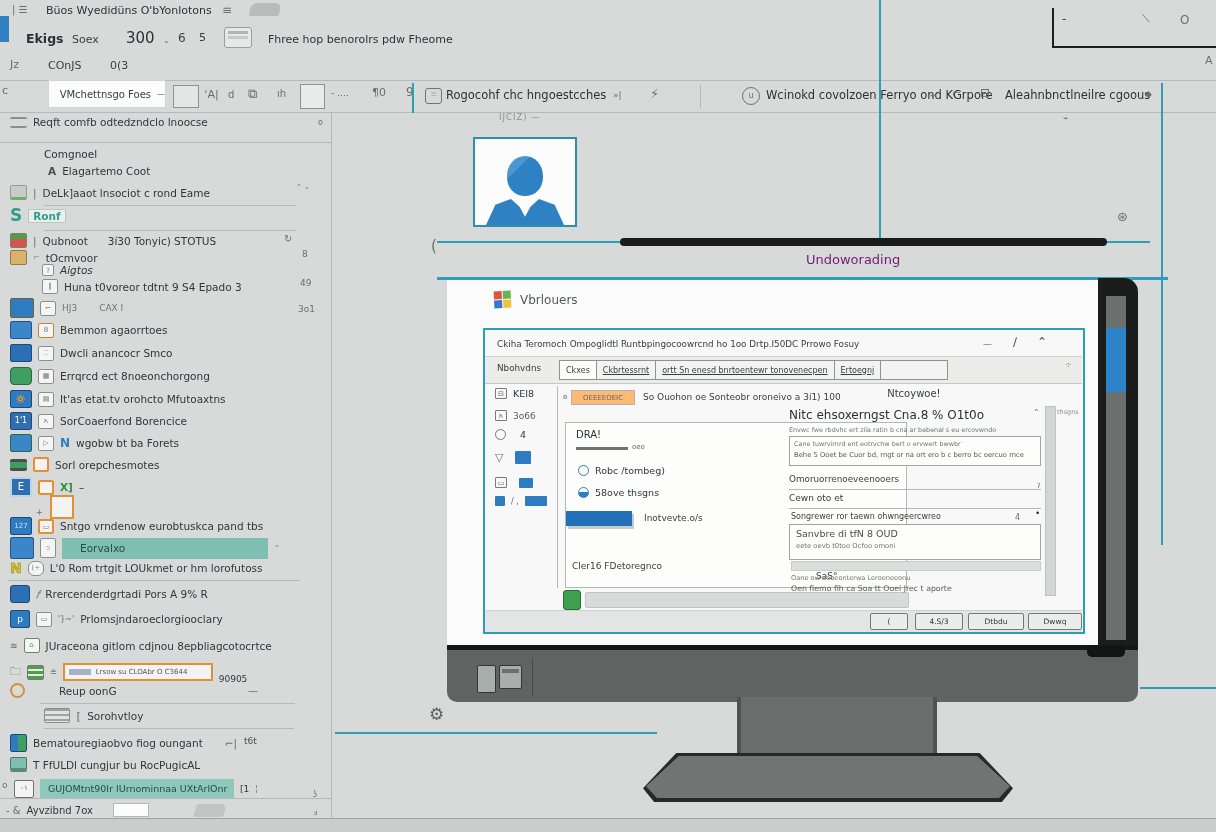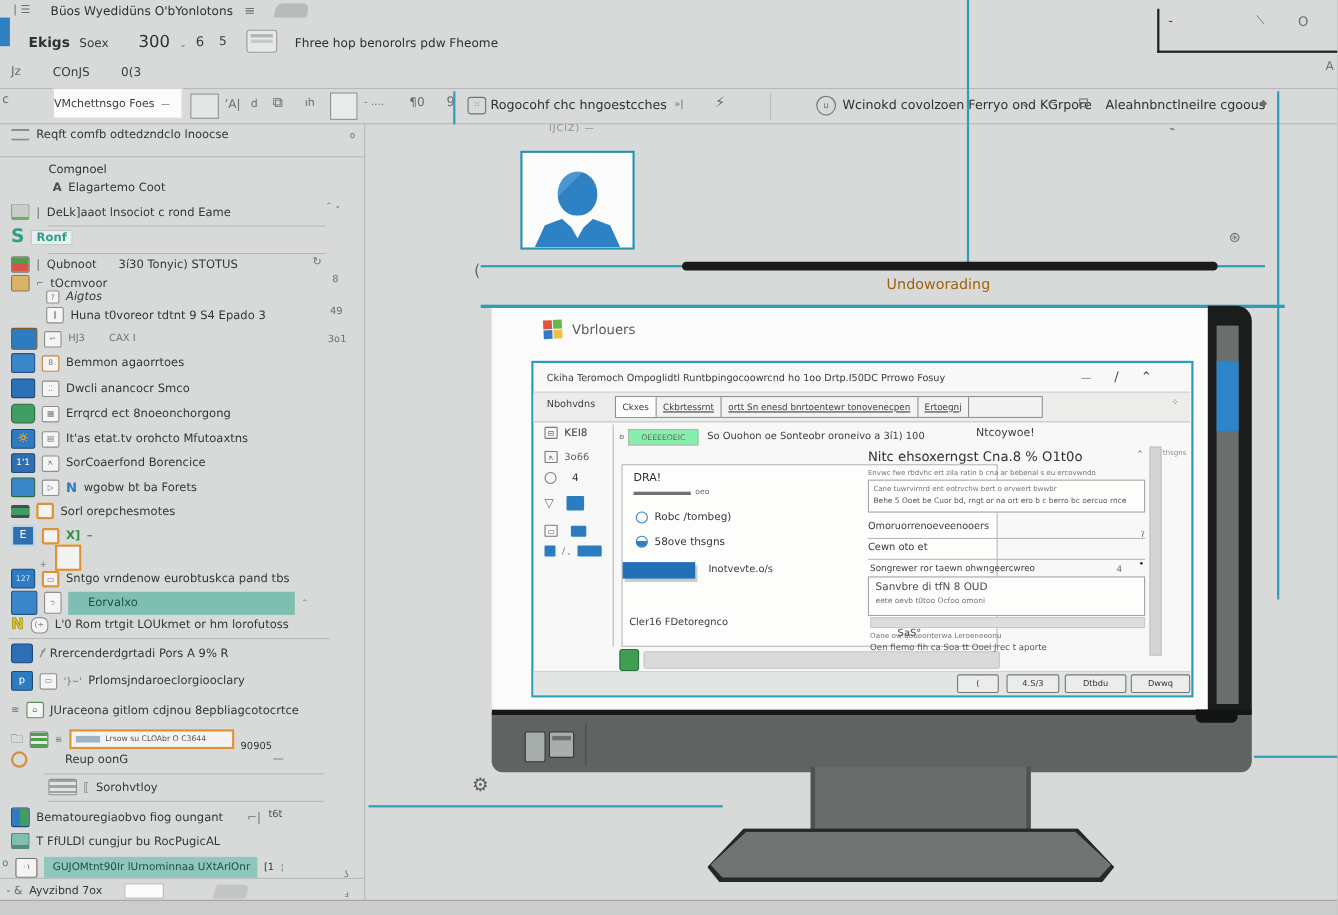--- a/index.html
+++ b/index.html
@@ -57,21 +57,21 @@
   <div class="abs" style="left:1052px;top:46px;width:164px;height:2px;background:#1d1f1f;"></div>
   <span class="abs txt" style="left:1062px;top:12px;font-size:12px;color:#444;">-</span>
   <span class="abs txt glyph" style="left:1142px;top:12px;font-size:11px;">⟍</span>
   <span class="abs txt glyph" style="left:1180px;top:13px;font-size:12px;">O</span>
   <span class="abs txt glyph" style="left:1205px;top:54px;font-size:11px;">A</span>
 
   <div class="abs gline" style="left:0;top:80px;width:1216px;height:1px;"></div>
   <div class="abs gline" style="left:0;top:112px;width:1216px;height:1px;"></div>
 
   <span class="abs txt glyph" style="left:2px;top:84px;font-size:11px;">c</span>
-  <div class="abs" style="left:48px;top:80px;width:116px;height:26px;background:#fbfcfb;border:1px solid #d3d5d4;display:flex;align-items:center;justify-content:flex-start;font-size:10px;color:#3a3e3d;">
+  <div class="abs" style="left:48px;top:80px;width:116px;height:26px;background:#fbfcfb;border:1px solid #d3d5d4;display:flex;align-items:center;justify-content:flex-end;font-size:10px;color:#3a3e3d;">
     <span>VMchettnsgo Foes</span>
     <span class="glyph" style="margin-left:6px;font-size:8px;">—</span>
   </div>
   <div class="abs" style="left:173px;top:85px;width:24px;height:21px;border:1.6px solid #8f9291;background:#e4e5e5;"></div>
   <span class="abs txt glyph" style="left:204px;top:88px;font-size:11px;">ʼA|</span>
   <span class="abs txt glyph" style="left:228px;top:89px;font-size:10px;">d</span>
   <span class="abs txt glyph" style="left:248px;top:86px;font-size:13px;">⧉</span>
   <span class="abs txt glyph" style="left:277px;top:88px;font-size:10px;">ıh</span>
   <div class="abs" style="left:300px;top:84px;width:23px;height:23px;border:1.6px solid #8f9291;background:#e9eaea;"></div>
   <span class="abs txt glyph" style="left:331px;top:88px;font-size:9px;">- ‥‥</span>
@@ -299,21 +299,21 @@
 
   <div class="abs" style="left:473px;top:137px;width:100px;height:86px;background:#fbfcfb;border:2.5px solid #2b8fae;display:flex;flex-direction:column;align-items:center;justify-content:flex-end;overflow:hidden;">
     <div style="width:36px;height:40px;border-radius:50% 50% 47% 47%;background:linear-gradient(135deg,#4a97d4 30%,#2e82c4 31%);margin-bottom:3px;"></div>
     <div style="width:78px;height:26px;background:#2e82c4;clip-path:polygon(0 100%,12% 22%,32% 0,43% 30%,50% 68%,57% 30%,68% 0,88% 22%,100% 100%);"></div>
   </div>
 
   <div class="abs teal" style="left:879px;top:0;width:2px;height:243px;"></div>
   <div class="abs teal" style="left:437px;top:241px;width:713px;height:2px;"></div>
   <div class="abs" style="left:620px;top:238px;width:487px;height:8px;background:#1b1b1b;border-radius:4px;"></div>
   <span class="abs txt glyph" style="left:431px;top:237px;font-size:15px;">(</span>
-  <span class="abs txt" style="left:806px;top:252px;font-size:13px;color:#a16207;">Undoworading</span>
+  <span class="abs txt" style="left:806px;top:252px;font-size:13px;color:#701a75;">Undoworading</span>
 
   <div class="abs teal" style="left:437px;top:277px;width:731px;height:3px;"></div>
   <div class="abs" style="left:447px;top:280px;width:653px;height:365px;background:#fafbfa;"></div>
   <div class="abs" style="left:1098px;top:278px;width:40px;height:370px;background:#1b1d1d;border-radius:0 14px 0 0;">
     <div style="position:absolute;left:8px;top:18px;width:20px;height:344px;background:#6b6f6e;"></div>
     <div style="position:absolute;left:8px;top:50px;width:20px;height:64px;background:#2e84c8;"></div>
   </div>
   <div class="abs" style="left:447px;top:645px;width:691px;height:52px;background:#5f6362;border-top:5px solid #161818;border-radius:0 0 10px 10px;">
     <div style="position:absolute;left:30px;top:15px;width:17px;height:26px;background:#a8aeac;border:1.6px solid #33 3636;border:1.6px solid #333636;border-radius:2px;"></div>
     <div style="position:absolute;left:52px;top:15px;width:21px;height:22px;background:#a8aeac;border:1.6px solid #333636;border-radius:2px;">
@@ -376,21 +376,21 @@
       <span class="bluetile" style="margin-left:6px;"></span>
     </div>
     <div class="srow" style="left:10px;top:166px;">
       <span class="bluetile" style="width:10px;"></span>
       <span class="glyph" style="font-size:8px;">/ ,</span>
       <span class="bluetile" style="width:22px;"></span>
     </div>
     <div class="abs gline" style="left:72px;top:56px;width:1px;height:202px;"></div>
 
     <span class="abs txt glyph" style="left:78px;top:63px;font-size:7px;">ʚ</span>
-    <div class="abs" style="left:86px;top:60px;width:62px;height:13px;background:#86efac;border:1px solid #b2b4b3;font-size:7px;color:#666;display:flex;align-items:center;justify-content:center;">
+    <div class="abs" style="left:86px;top:60px;width:62px;height:13px;background:#fdba74;border:1px solid #b2b4b3;font-size:7px;color:#666;display:flex;align-items:center;justify-content:center;">
       <span>OEEEEOEIC</span>
     </div>
     <span class="abs txt" style="left:158px;top:62px;font-size:9px;color:#3a3e3d;">So Ouohon oe Sonteobr oroneivo a 3í1) 100</span>
 
     <div class="rbox" style="left:80px;top:92px;width:342px;height:166px;border-color:#b5b7b6;">
       <span class="abs txt" style="left:10px;top:6px;font-size:10px;color:#2d3134;">DRA!</span>
       <div class="abs" style="left:10px;top:24px;width:52px;height:3px;background:#6f7372;"></div>
       <span class="abs txt glyph" style="left:66px;top:20px;font-size:7px;">oeo</span>
       <div class="srow" style="left:12px;top:42px;font-size:9.5px;">
         <span style="width:11px;height:11px;border:1.6px solid #2f7fc1;border-radius:50%;display:inline-block;box-sizing:border-box;"></span>

